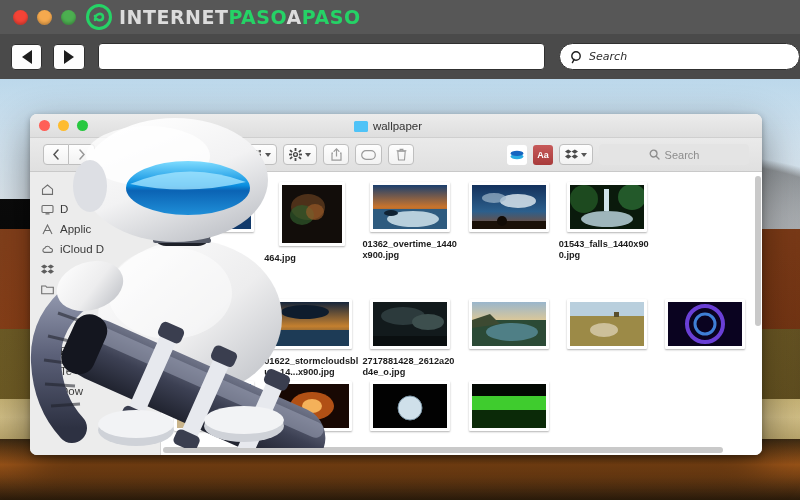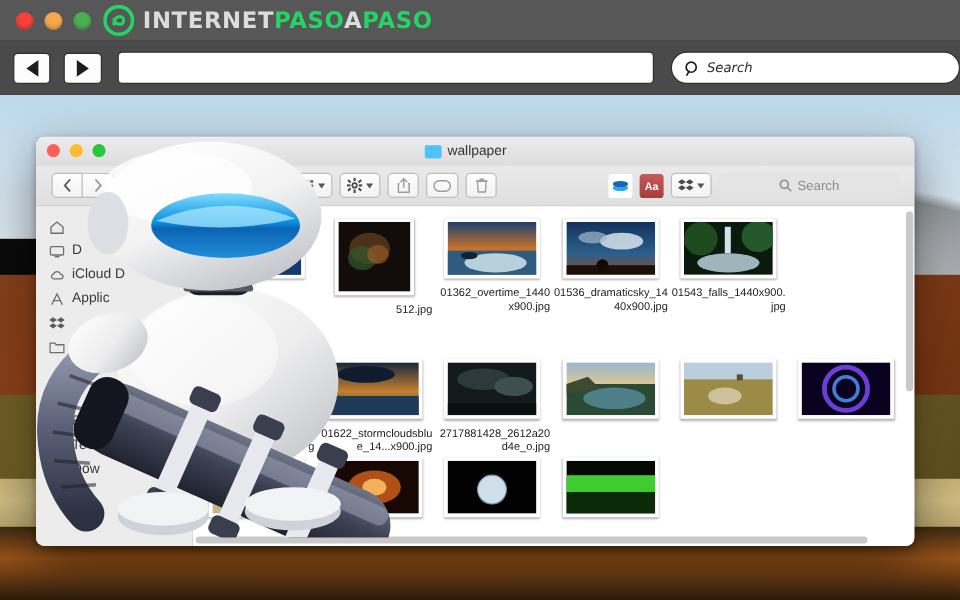--- a/index.html
+++ b/index.html
@@ -191,23 +191,24 @@
   .cell { display: flex; flex-direction: column; align-items: center; }
   .thumb-wrap {
     background: #fff;
     padding: 3px;
     box-shadow: 0 1px 2px rgba(0,0,0,.3);
     border-radius: 1px;
   }
   .thumb { width: 74px; height: 44px; display: block; }
   .thumb.sq { width: 60px; height: 58px; }
   .cap {
-    margin-top: 7px; width: 96px; text-align: right;
+    margin-top: 7px; width: 96px; text-align: left;
     font-size: 9.2px; line-height: 11px; color: #1c1c1c;
     word-break: break-all;
+    font-weight: bold;
   }
   .vscroll {
     position: absolute; right: 1px; top: 4px; width: 6px; height: 150px;
     background: #c9c9c9; border-radius: 3px;
   }
   .hscroll {
     position: absolute; left: 2px; bottom: 2px; width: 560px; height: 6px;
     background: #c9c9c9; border-radius: 3px;
   }
   .fd-status {
@@ -453,30 +454,30 @@
         </div>
         <div class="sb-item">
           <svg class="sb-ico" viewBox="0 0 13 13">
               <rect x="1" y="2.5" width="11" height="7" rx="1" fill="none" stroke="#6e6e6e" stroke-width="1.1"></rect>
               <rect x="4.5" y="10.2" width="4" height="1.3" fill="#6e6e6e"></rect>
             </svg>
           <span>D</span>
         </div>
         <div class="sb-item">
           <svg class="sb-ico" viewBox="0 0 13 13">
-              <path d="M3.4 9.4a2.1 2.1 0 0 1 .3-4.1A3 3 0 0 1 9.4 5.4a2 2 0 0 1 .2 4z" fill="none" stroke="#6e6e6e" stroke-width="1.1"></path>
-            </svg>
-          <span>iCloud D</span>
+              <path d="M2 11 6.5 2 11 11" fill="none" stroke="#6e6e6e" stroke-width="1.1"></path>
+              <line x1="3.6" y1="7.5" x2="9.4" y2="7.5" stroke="#6e6e6e" stroke-width="1.1"></line>
+            </svg>
+          <span>Applic</span>
         </div>
         <div class="sb-item">
           <svg class="sb-ico" viewBox="0 0 13 13">
-              <path d="M2 11 6.5 2 11 11" fill="none" stroke="#6e6e6e" stroke-width="1.1"></path>
-              <line x1="3.6" y1="7.5" x2="9.4" y2="7.5" stroke="#6e6e6e" stroke-width="1.1"></line>
-            </svg>
-          <span>Applic</span>
+              <path d="M3.4 9.4a2.1 2.1 0 0 1 .3-4.1A3 3 0 0 1 9.4 5.4a2 2 0 0 1 .2 4z" fill="none" stroke="#6e6e6e" stroke-width="1.1"></path>
+            </svg>
+          <span>iCloud D</span>
         </div>
         <div class="sb-item">
           <svg class="sb-ico" viewBox="0 0 13 11">
               <g fill="#5e5e5e">
                 <polygon points="3.2,0.4 6.5,2.6 3.2,4.8 0,2.6"></polygon>
                 <polygon points="9.8,0.4 13,2.6 9.8,4.8 6.5,2.6"></polygon>
                 <polygon points="3.2,5.3 6.5,7.5 3.2,9.7 0,7.5"></polygon>
                 <polygon points="9.8,5.3 13,7.5 9.8,9.7 6.5,7.5"></polygon>
               </g>
             </svg>
@@ -535,21 +536,21 @@
 
           <div class="cell">
             <div class="thumb-wrap">
               <svg class="thumb sq" viewBox="0 0 60 58">
                 <rect width="60" height="58" fill="#120d0a"></rect>
                 <ellipse cx="26" cy="22" rx="17" ry="13" fill="#5c3a1d" opacity=".8"></ellipse>
                 <ellipse cx="20" cy="30" rx="12" ry="10" fill="#2f5a2b" opacity=".7"></ellipse>
                 <ellipse cx="33" cy="27" rx="9" ry="8" fill="#9a5b28" opacity=".65"></ellipse>
               </svg>
             </div>
-            <div class="cap">512.jpg</div>
+            <div class="cap">464.jpg</div>
           </div>
 
           <div class="cell">
             <div class="thumb-wrap">
               <svg class="thumb" viewBox="0 0 74 44">
                 <defs>
                     <linearGradient id="g2" x1="0" y1="0" x2="0" y2="1">
                       <stop offset="0" stop-color="#1b3f6e"></stop>
                       <stop offset=".5" stop-color="#c9742c"></stop>
                       <stop offset="1" stop-color="#1b3147"></stop>
@@ -574,21 +575,20 @@
                       <stop offset="1" stop-color="#8e4a22"></stop>
                     </linearGradient>
                   </defs>
                 <rect width="74" height="44" fill="url(#g3)"></rect>
                 <ellipse cx="46" cy="16" rx="18" ry="7" fill="#d8e4ec" opacity=".85"></ellipse>
                 <ellipse cx="22" cy="13" rx="12" ry="5" fill="#9fb8cc" opacity=".7"></ellipse>
                 <rect y="36" width="74" height="8" fill="#1b1108"></rect>
                 <ellipse cx="30" cy="36" rx="5" ry="5" fill="#120b05"></ellipse>
               </svg>
             </div>
-            <div class="cap">01536_dramaticsky_1440x900.jpg</div>
           </div>
 
           <div class="cell">
             <div class="thumb-wrap">
               <svg class="thumb" viewBox="0 0 74 44">
                 <rect width="74" height="44" fill="#0a1a0c"></rect>
                 <ellipse cx="14" cy="14" rx="14" ry="14" fill="#1d4a1f"></ellipse>
                 <ellipse cx="62" cy="12" rx="14" ry="13" fill="#23592a"></ellipse>
                 <rect x="34" y="4" width="5" height="22" fill="#cfe3ea"></rect>
                 <ellipse cx="37" cy="34" rx="26" ry="8" fill="#b9d2db" opacity=".85"></ellipse>

